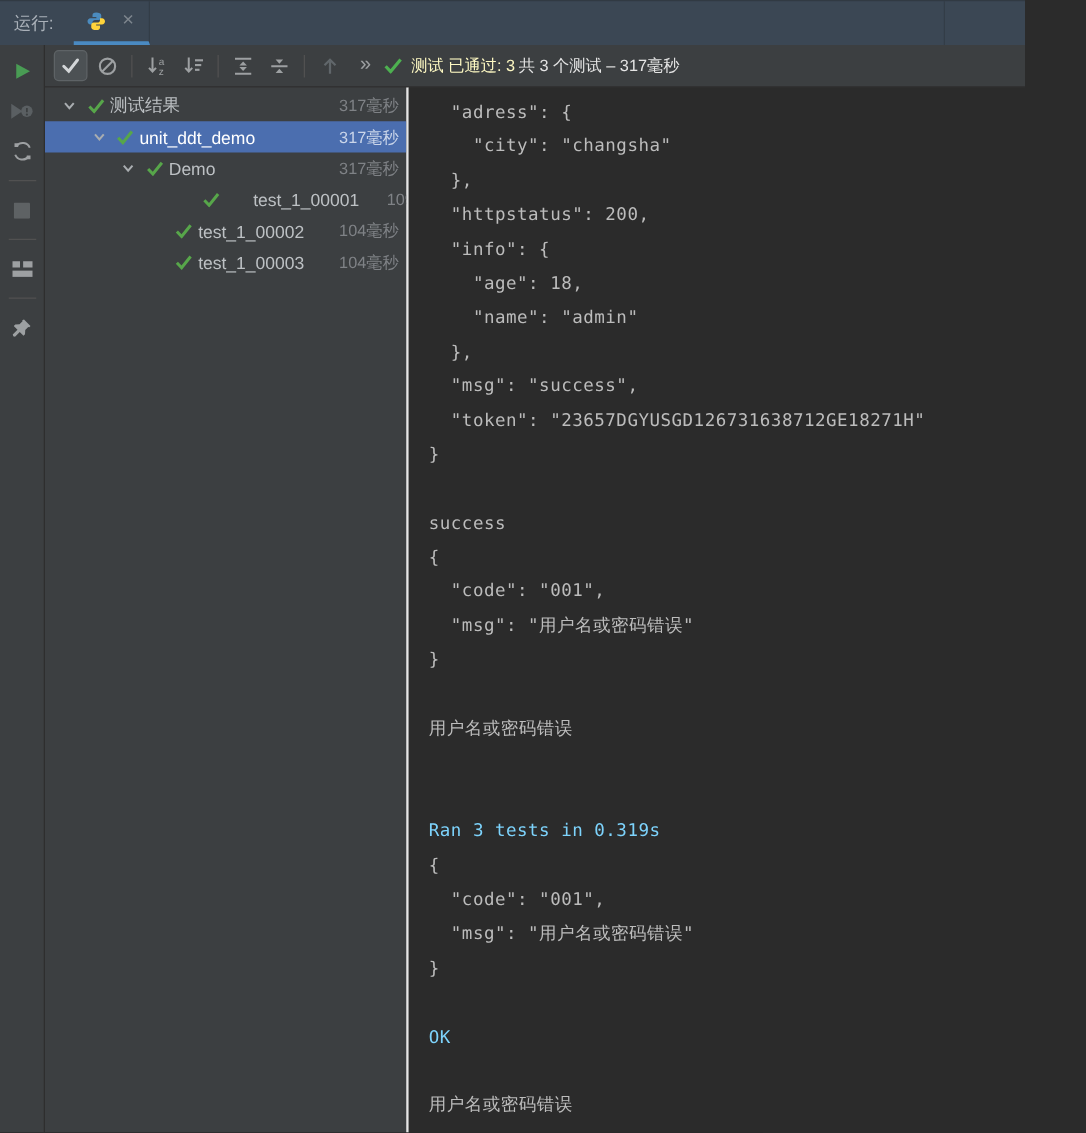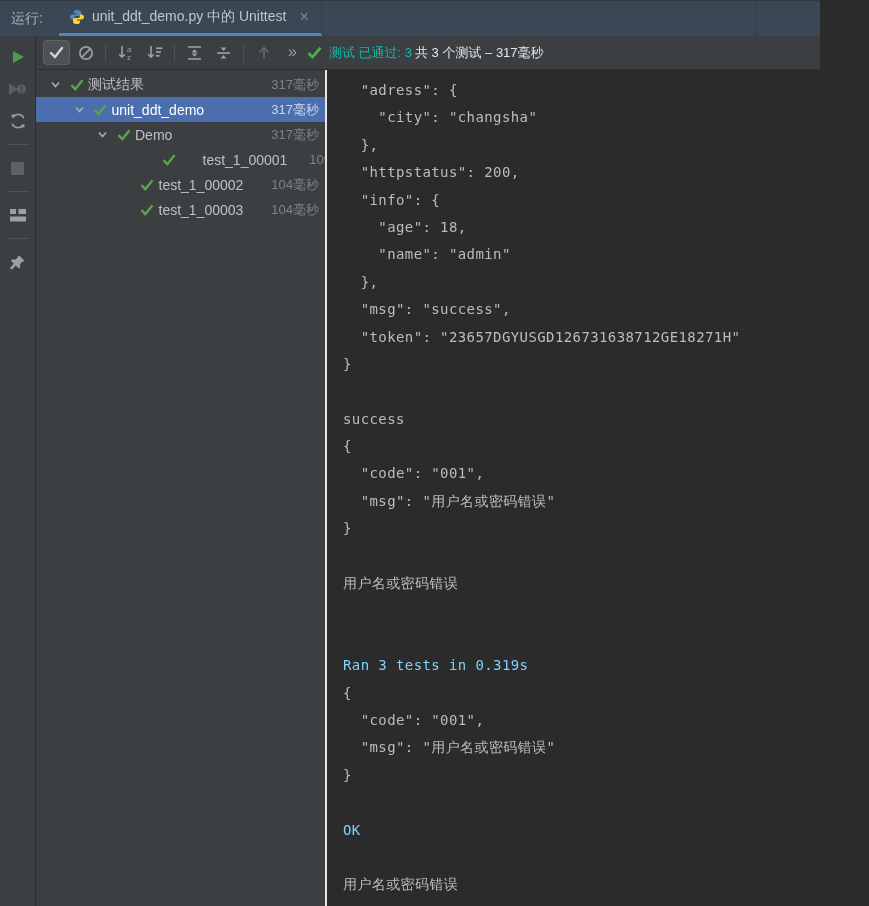--- a/index.html
+++ b/index.html
@@ -71,21 +71,21 @@
     width:27px; height:25px; margin:0 1px;
     display:flex; align-items:center; justify-content:center;
     border-radius:4px; cursor:pointer; border:1px solid transparent;
     color:#9DA0A2;
   }
   .tbtn.toggled { background:#4C5154; border-color:#5E6366; }
   .tbtn.disabled { cursor:default; }
   .tsep { width:1px; height:18px; background:#515151; margin:0 5px; }
   .overflow-chevrons { color:#9DA0A2; font-size:16px; padding:0 8px 2px 10px; cursor:pointer; }
   .status { display:flex; align-items:center; gap:7px; margin-left:2px; font-size:13px; white-space:nowrap; }
-  .status-passed { color:#14b8a6; }
+  .status-passed { color:#fef9c3; }
   .status-total  { color:#e5e5e5; }
 
   
   .content { flex:1; display:flex; min-height:0; }
 
   
   .tree {
     width:291px; flex:0 0 291px;
     background:#3C3F41; border-right:2px solid #e5e5e5;
     padding-top:2px; overflow:hidden;
@@ -121,21 +121,20 @@
 
   <div class="header">
     <span class="run-label">运行:</span>
     <div class="run-tab">
       <span>
         <svg width="16" height="16" viewBox="0 0 16 16">
           <path d="M8 1C5.9 1 5 1.9 5 3.1V4.6h3.1v.9H3.4C2 5.5 1 6.6 1 8s1 2.5 2.4 2.5H5V8.9C5 7.7 6 7 7 7h3c1.1 0 2-.9 2-2V3.1C12 1.9 10.1 1 8 1z" fill="#4B8BBE"></path>
           <path d="M8 15c2.1 0 3-.9 3-2.1V11.4H7.9v-.9h4.7C14 10.5 15 9.4 15 8s-1-2.5-2.4-2.5H11v1.6C11 8.3 10 9 9 9H6c-1.1 0-2 .9-2 2v1.9C4 14.1 5.9 15 8 15z" fill="#FFD43B"></path>
         </svg>
       </span>
-      <span class="tab-title">unit_ddt_demo.py 中的 Unittest</span>
       <span class="tab-close">×</span>
     </div>
     <div class="header-divider"></div>
   </div>
 
   <div class="main">
 
     <div class="left-rail">
       <div class="rail-btn" title="">
         <svg width="16" height="16" viewBox="0 0 16 16">

